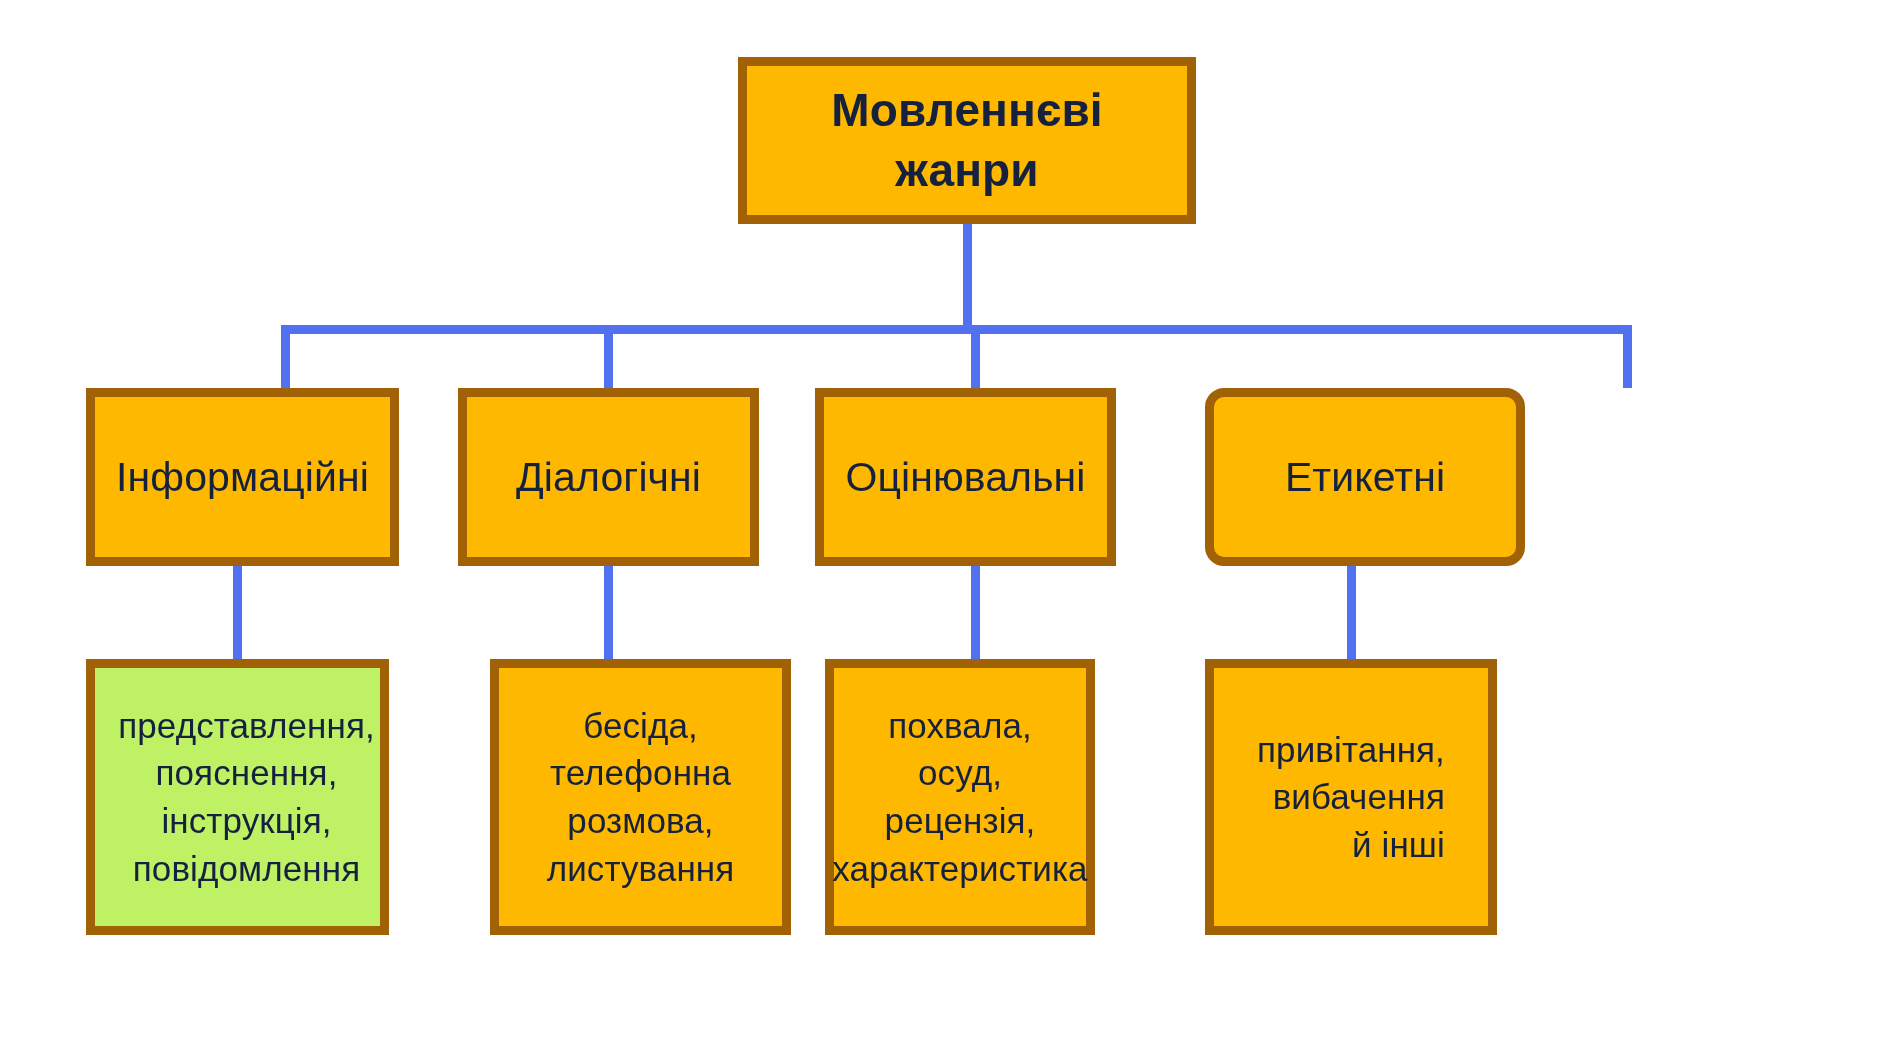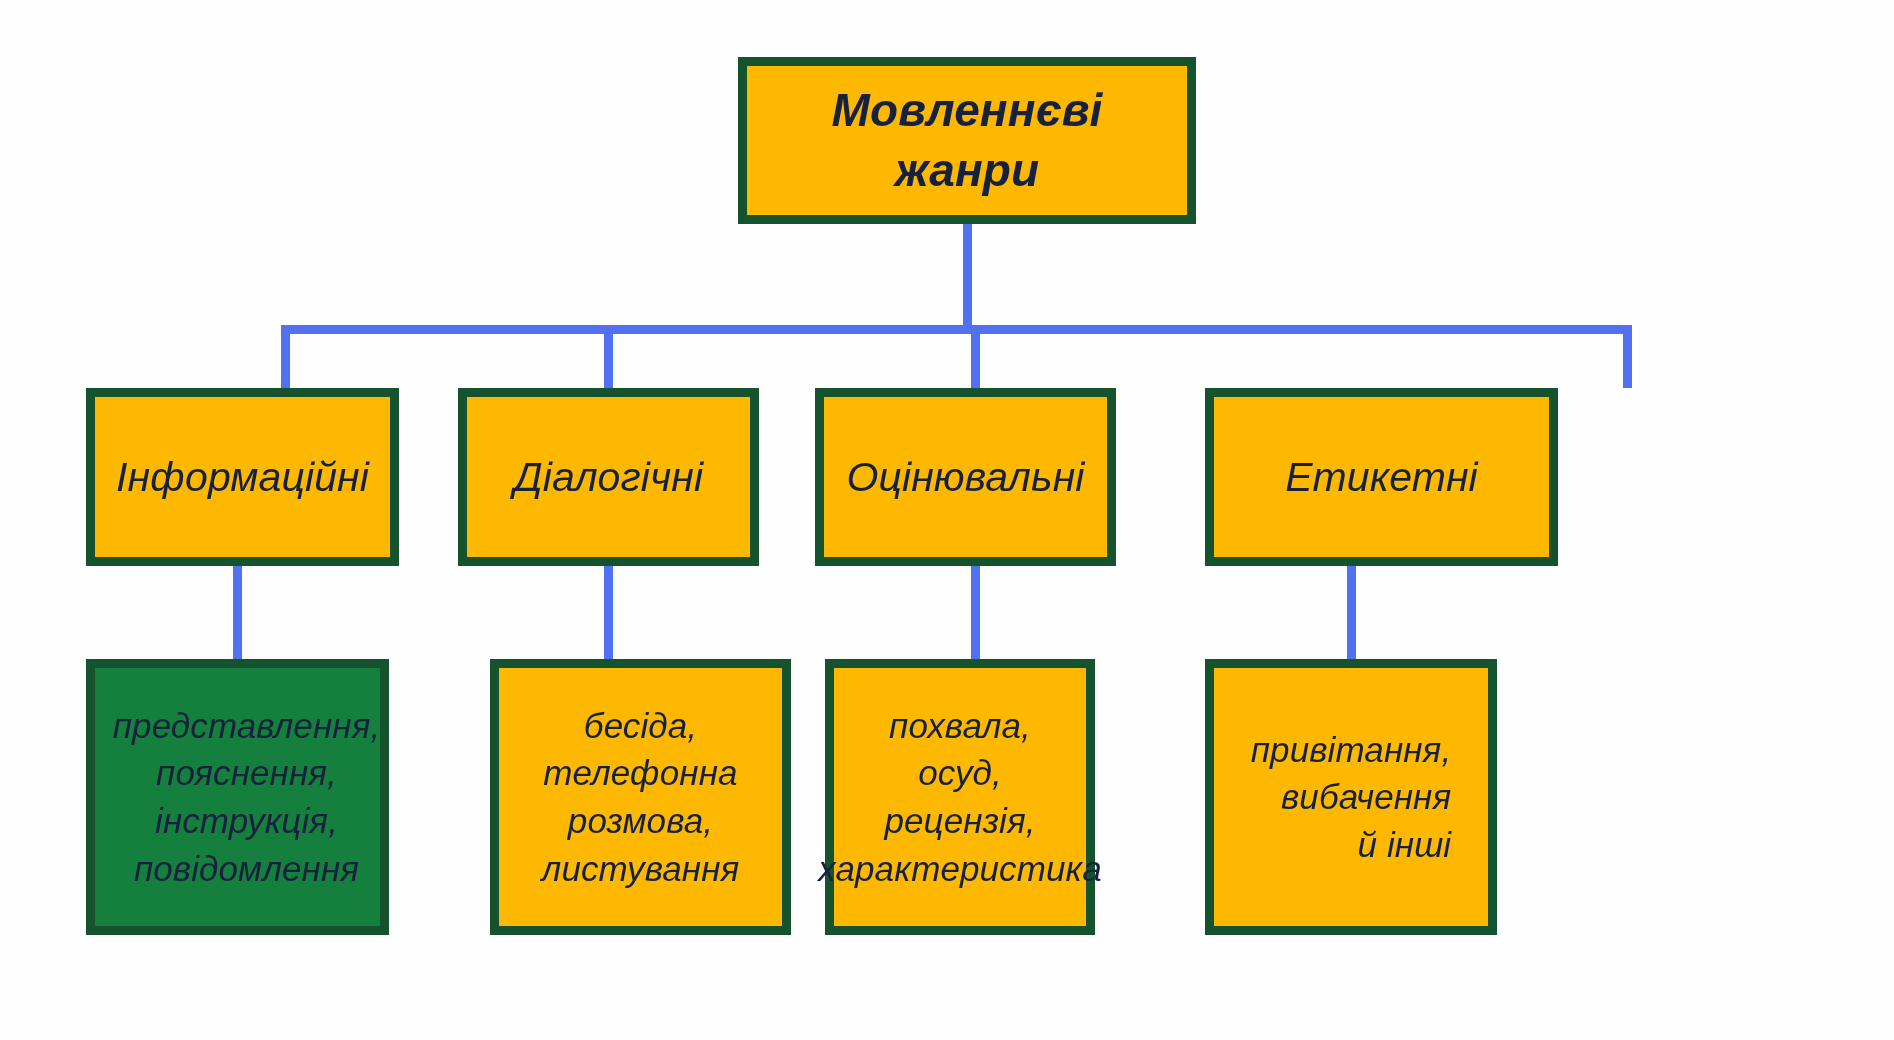--- a/index.html
+++ b/index.html
@@ -16,33 +16,32 @@
     width: 1894px;
     height: 1040px;
     background: #fefefe;
     overflow: hidden;
   }
 
   
   .node {
     position: absolute;
     box-sizing: border-box;
-    border: 9px solid #14532d;
+    border: 9px solid #a16207;
     background: #ffb800;
     color: #16213e;
     display: flex;
     align-items: center;
     justify-content: center;
     text-align: center;
     line-height: 1.18;
     letter-spacing: 0.1px;
-    font-style: italic;
   }
   .node.green {
-    background: #15803d;
+    background: #bef264;
     padding-left: 18px;
   }
   .node-label {
     display: block;
     white-space: pre-line;
     padding: 0 8px;
   }
 
   .node.root {
     left: 738px;
@@ -56,21 +55,21 @@
 
   .node.lvl2 {
     top: 388px;
     height: 178px;
     font-size: 41px;
     font-weight: 400;
   }
   .node.lvl2.c0 { left: 86px;   width: 313px; }
   .node.lvl2.c1 { left: 458px;  width: 301px; }
   .node.lvl2.c2 { left: 815px;  width: 301px; }
-  .node.lvl2.c3 { left: 1205px; width: 353px; }
+  .node.lvl2.c3 { left: 1205px; width: 320px; border-radius: 19px; }
 
   .node.lvl3 {
     top: 659px;
     height: 276px;
     font-size: 35px;
     font-weight: 400;
   }
   .node.lvl3 .node-label { line-height: 1.36; }
   .node.lvl3.c0 { left: 86px;   width: 303px; }
   .node.lvl3.c1 { left: 558px;  width: 0px; }

